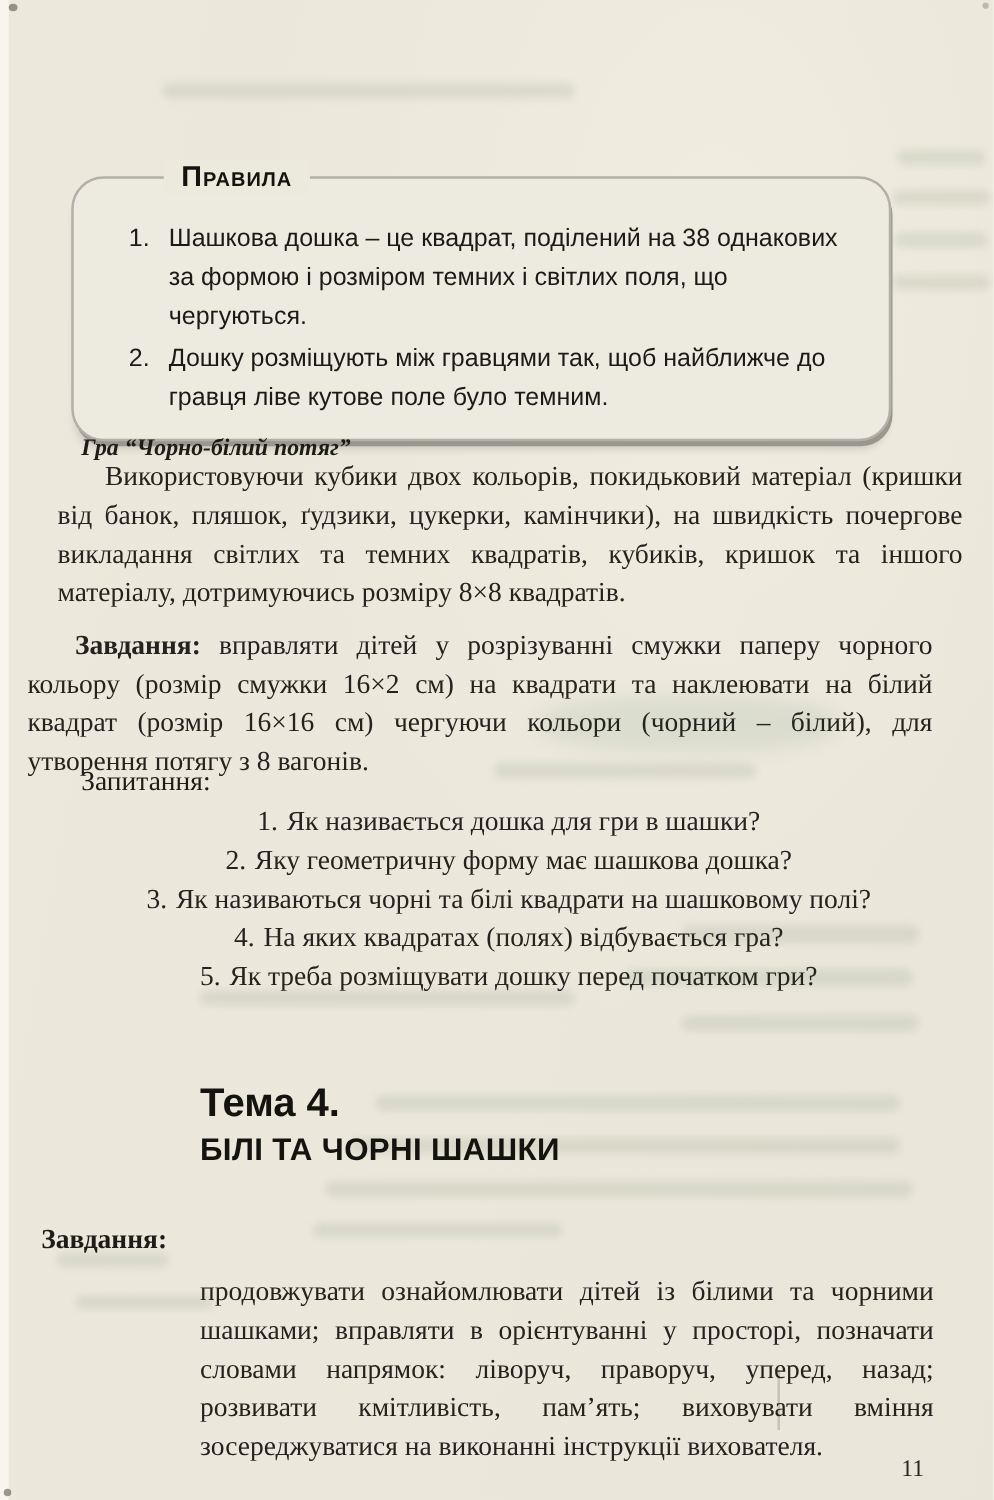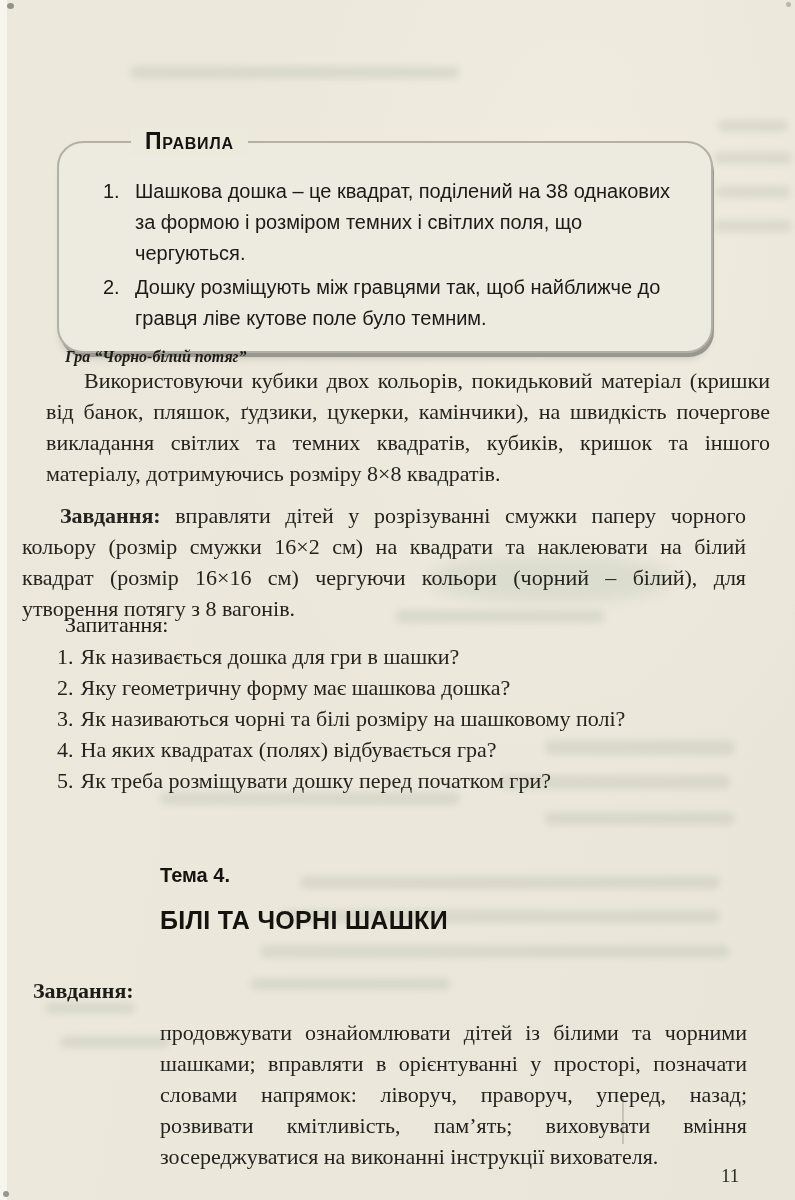--- a/index.html
+++ b/index.html
@@ -61,32 +61,32 @@
   .rules-list{position:absolute;top:33px;left:44px;right:34px;}
   .rule-item{
     display:grid;grid-template-columns:32px 1fr;
     font-family:"Liberation Sans", sans-serif;
     font-size:20px;line-height:31px;color:#1b1a17;
     margin-bottom:3px;
   }
   .rule-num{color:#1b1a17;}
 
   
-  .game-heading{position:absolute;left:65px;top:348px;font-size:16px;font-weight:bold;font-style:italic;color:#1d1c18;}
+  .game-heading{position:absolute;left:65px;top:348px;font-size:19px;font-weight:bold;font-style:italic;color:#1d1c18;}
   .para{position:absolute;left:22px;width:724px;font-size:22px;line-height:31px;text-align:justify;color:#24231f;}
   .para.p1{top:365px;text-indent:38px;margin-left:24px;}
   .para.p2{top:500px;text-indent:38px;}
   .inline-bold{font-weight:bold;}
 
   .questions-heading{position:absolute;left:65px;top:612px;font-size:22px;color:#1d1c18;}
   .questions{position:absolute;left:57px;top:641px;width:700px;font-size:22px;line-height:31px;}
-  .question{white-space:nowrap;}
+  .question{white-space:nowrap;text-align:center;}
   .q-num{margin-right:7px;}
 
-  .topic-label{position:absolute;left:160px;top:864px;font-family:"Liberation Sans", sans-serif;font-weight:bold;font-size:20px;color:#14130f;text-align:center;}
+  .topic-label{position:absolute;left:160px;top:864px;font-family:"Liberation Sans", sans-serif;font-weight:bold;font-size:32px;color:#14130f;text-align:center;}
   .topic-title{position:absolute;left:160px;top:906px;font-family:"Liberation Sans", sans-serif;font-weight:bold;font-size:25px;letter-spacing:.3px;color:#14130f;}
 
   .task-row{position:absolute;left:33px;top:975px;width:714px;display:grid;grid-template-columns:127px 1fr;}
   .task-label{font-size:22px;line-height:31px;font-weight:bold;color:#1d1c18;}
   .task-text{font-size:22px;line-height:31px;text-align:justify;color:#24231f;margin-top:42px;}
 
   .page-number{position:absolute;left:721px;top:1120px;font-size:19px;color:#2a2925;margin-top:45px;}
 </style>
 </head>
 <body>
@@ -145,21 +145,21 @@
   <div class="questions-heading">Запитання:</div>
 
   <div class="questions">
     <div class="question">
       <span class="q-num">1.</span><span>Як називається дошка для гри в шашки?</span>
     </div>
     <div class="question">
       <span class="q-num">2.</span><span>Яку геометричну форму має шашкова дошка?</span>
     </div>
     <div class="question">
-      <span class="q-num">3.</span><span>Як називаються чорні та білі розміру на шашковому полі?</span>
+      <span class="q-num">3.</span><span>Як називаються чорні та білі квадрати на шашковому полі?</span>
     </div>
     <div class="question">
       <span class="q-num">4.</span><span>На яких квадратах (полях) відбувається гра?</span>
     </div>
     <div class="question">
       <span class="q-num">5.</span><span>Як треба розміщувати дошку перед початком гри?</span>
     </div>
   </div>
 
   <div class="topic-label">Тема 4.</div>

